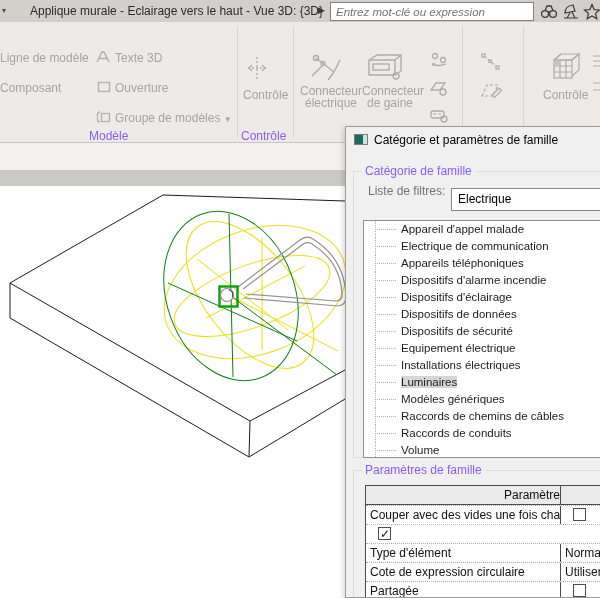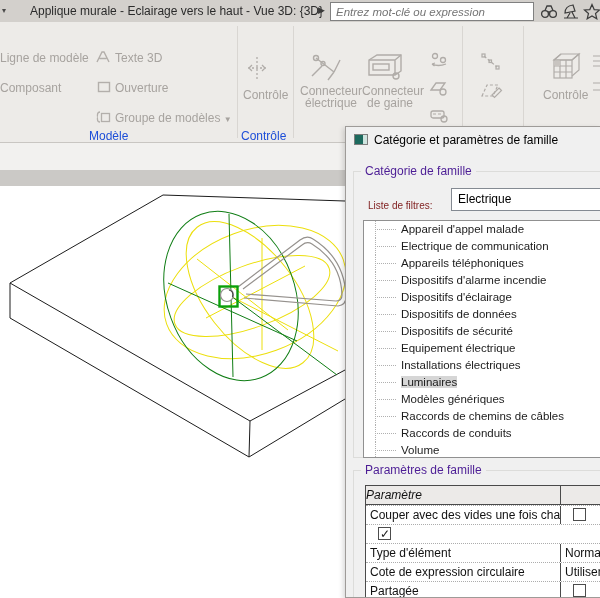--- a/index.html
+++ b/index.html
@@ -15,21 +15,21 @@
   .searchbox { position:absolute; left:330px; top:2px; width:204px; height:19px; background:#fff; border:1px solid #808080; font-family:"Liberation Sans", sans-serif; font-size:11.5px; font-style:italic; color:#6f6f6f; padding:0 5px; }
   .tb-ic { position:absolute; top:3px; width:18px; height:17px; }
   .tb-ic svg { width:100%; height:100%; }
 
   
   .ribbon { position:absolute; left:0; top:22px; width:600px; height:121px; background:#edebe8; border-bottom:1px solid #c9c6c2;padding-left:20px; }
   .rb-sep { position:absolute; top:4px; width:1px; height:112px; background:#d9d6d2; }
   .rb-label { position:absolute; font-size:12px; color:#a7a39f; white-space:nowrap; }
   .rb-row-ic { position:absolute; width:16px; height:14px; }
   .rb-row-ic svg { width:100%; height:100%; }
-  .panel-name { position:absolute; top:107px; font-size:12px; color:#1d4ed8; white-space:nowrap; }
+  .panel-name { position:absolute; top:107px; font-size:12px; color:#8b5cf6; white-space:nowrap; }
   .big-btn-ic { position:absolute; }
   .big-btn-ic svg { width:100%; height:100%; }
   .rb-label2 { position:absolute; font-size:12px; color:#a7a39f; text-align:center; line-height:12px; }
   .caret-dn { font-size:8px; color:#a7a39f; }
 
   
   .optionsbar { position:absolute; left:0; top:143px; width:600px; height:27px; background:#f2f1ef; }
   .graystrip  { position:absolute; left:0; top:170px; width:600px; height:16px; background:#cbc9c6; }
 
   
@@ -39,37 +39,37 @@
   
   .dialog { position:absolute; left:345px; top:126px; width:256px; height:472px; background:#f0f0f0; border:1px solid #9e9b98; overflow:hidden; box-shadow:-2px 2px 5px rgba(0,0,0,0.15); }
   .dlg-title { position:absolute; left:0; top:0; width:100%; height:26px; }
   .dlg-ic { position:absolute; left:8px; top:7px; width:14px; height:11px; border:1px solid #7d7d7d; background:#cfe4df; }
   .dlg-ic::before { content:""; position:absolute; left:0; top:0; width:8px; height:9px; background:#1d6a5e; }
   .dlg-title-text { position:absolute; left:28px; top:6px; font-size:12px; color:#000; white-space:nowrap; }
 
   .grpbox { position:absolute; border:1px solid #dcdcda; }
   .grp1 { left:7px; top:44px; width:262px; height:287px; }
   .grp2 { left:7px; top:343px; width:262px; height:140px; border-bottom:none; }
-  .grp-label { position:absolute; top:-8px; left:7px; background:#f0f0f0; padding:0 4px; font-size:12px; color:#4c1d95; white-space:nowrap; }
-
-  .filter-label { position:absolute; left:14px; top:28px; font-size:10px; color:#7f1d1d; }
+  .grp-label { position:absolute; top:-8px; left:7px; background:#f0f0f0; padding:0 4px; font-size:12px; color:#8b5cf6; white-space:nowrap; }
+
+  .filter-label { position:absolute; left:14px; top:12px; font-size:12px; color:#737373; }
   .combo { position:absolute; left:97px; top:16px; width:175px; height:23px; background:#fff; border:1px solid #848a92; font-size:12px; color:#000; line-height:21px; padding-left:6px; }
 
   .listbox { position:absolute; left:9px; top:48px; width:250px; height:238px; background:#fff; border:1px solid #909090; overflow:hidden; }
   .cat-item { position:relative; height:17px; line-height:17px; font-size:11.5px; color:#1c1c1c; white-space:nowrap; padding-left:37px; }
   .cat-item::before { content:""; position:absolute; left:11px; top:0; bottom:0; border-left:1px dotted #b0b0b0; }
   .cat-item::after  { content:""; position:absolute; left:11px; top:8px; width:21px; border-top:1px dotted #b0b0b0; }
   .cat-item span.sel { background:#d6d6d6; }
 
   .params-table { position:absolute; left:11px; top:14px; width:250px; border:1px solid #4a4a4a; background:#fff; }
   .pt-row { position:relative; height:19px; line-height:18px; display:flex; }
   .pt-row + .pt-row { border-top:1px dotted #adadad; }
   .pt-head { background:#eceae8; border-bottom:1px solid #4a4a4a !important; border-top:none; }
   .pt-c1 { width:195px; padding-left:4px; font-size:12px; color:#111; white-space:nowrap; overflow:hidden; border-right:1px solid #4a4a4a; }
-  .pt-head .pt-c1 { text-align:left; padding-left:0;font-style:italic; }
+  .pt-head .pt-c1 { text-align:right; padding-left:0; }
   .pt-c2 { flex:1; font-size:12px; color:#111; padding-left:4px; white-space:nowrap; overflow:hidden; }
   .cb { position:relative; width:13px; height:13px; margin:2px 0 0 8px; border:1px solid #4c4c4c; background:#fff; }
   .cb[data-checked="true"]::after { content:"✓"; position:absolute; left:1px; top:-3px; font-size:12px; color:#222; }
 </style>
 </head>
 <body>
 
 <div class="app">
 
   <div class="titlebar">

